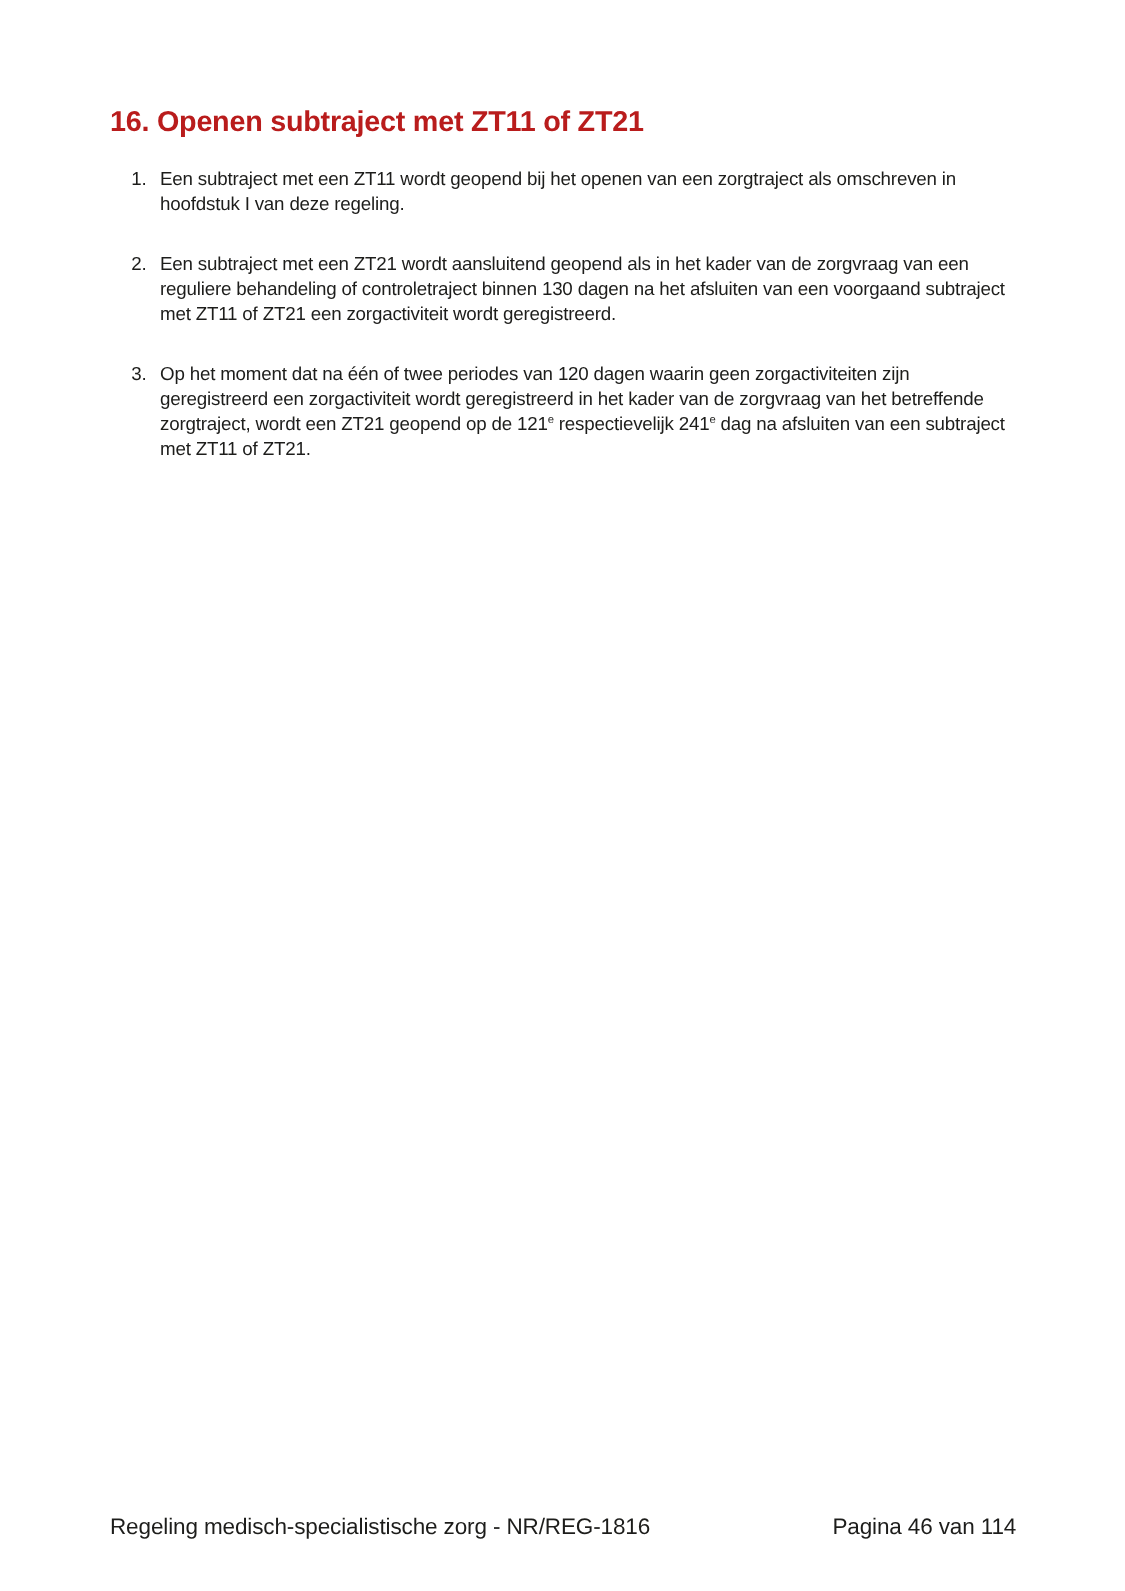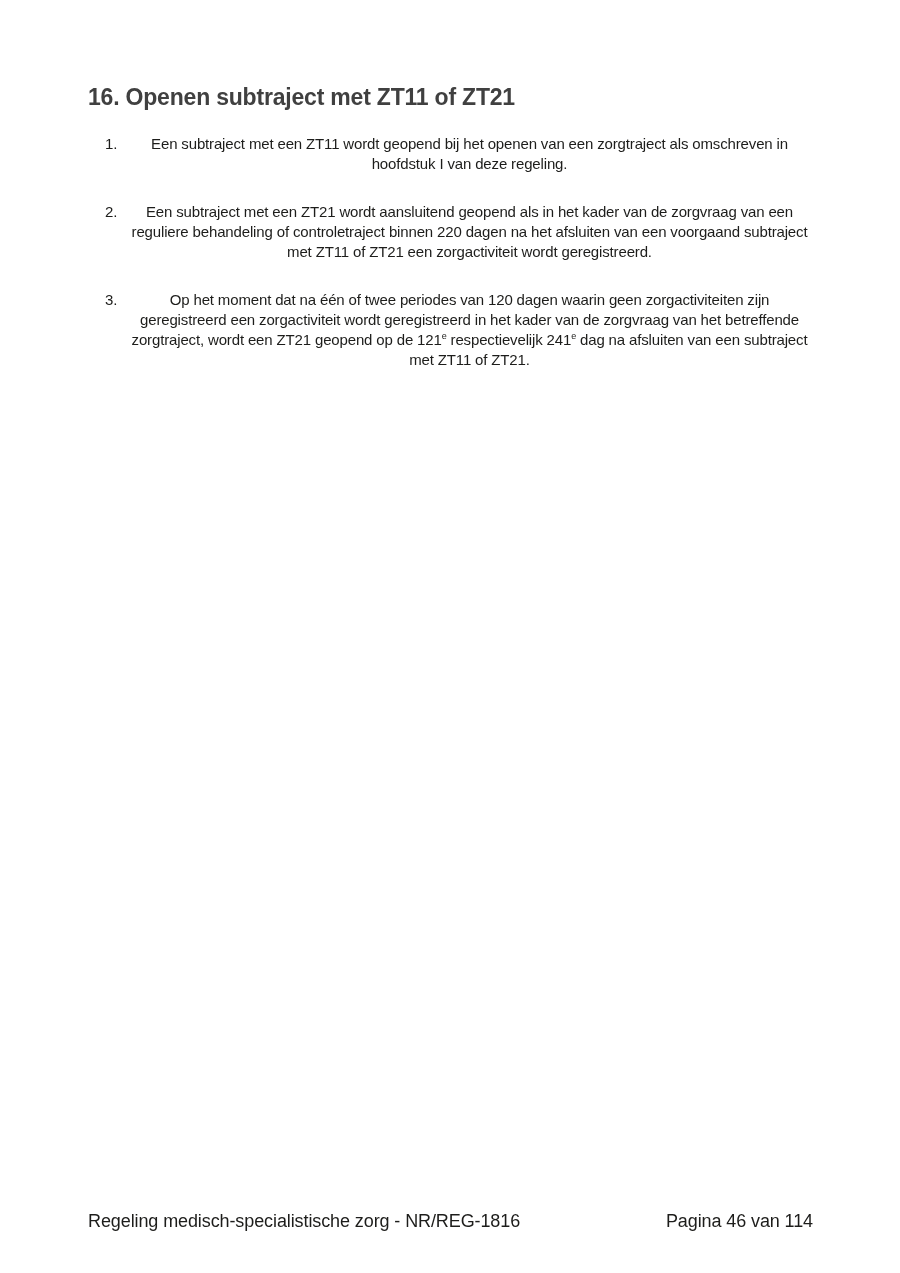--- a/index.html
+++ b/index.html
@@ -17,21 +17,21 @@
     background: #ffffff;
     overflow: hidden;
   }
   .heading {
     position: absolute;
     left: 88px;
     top: 84px;
     font-size: 23px;
     font-weight: bold;
     letter-spacing: -0.2px;
-    color: #404040;
+    color: #b91c1c;
   }
   .list {
     position: absolute;
     left: 105px;
     top: 134px;
     width: 706px;
     list-style: none;
   }
   .list-item {
     display: flex;
@@ -40,21 +40,20 @@
     font-size: 15px;
     line-height: 20px;
     letter-spacing: -0.15px;
   }
   .list-item .num {
     width: 23px;
     flex-shrink: 0;
   }
   .list-item .txt {
     width: 683px;
-    text-align: center;
   }
   sup {
     vertical-align: super;
     font-size: 9px;
     line-height: 0;
   }
   .footer {
     position: absolute;
     left: 88px;
     right: 87px;
@@ -75,21 +74,21 @@
 
   <ol class="list">
 
     <li class="list-item">
       <span class="num">1.</span>
       <span class="txt">Een subtraject met een ZT11 wordt geopend bij het openen van een zorgtraject als omschreven in hoofdstuk I van deze regeling.</span>
     </li>
 
     <li class="list-item">
       <span class="num">2.</span>
-      <span class="txt">Een subtraject met een ZT21 wordt aansluitend geopend als in het kader van de zorgvraag van een reguliere behandeling of controletraject binnen 220 dagen na het afsluiten van een voorgaand subtraject met ZT11 of ZT21 een zorgactiviteit wordt geregistreerd.</span>
+      <span class="txt">Een subtraject met een ZT21 wordt aansluitend geopend als in het kader van de zorgvraag van een reguliere behandeling of controletraject binnen 130 dagen na het afsluiten van een voorgaand subtraject met ZT11 of ZT21 een zorgactiviteit wordt geregistreerd.</span>
     </li>
 
     <li class="list-item">
       <span class="num">3.</span>
       <span class="txt"><span>Op het moment dat na één of twee periodes van 120 dagen waarin geen zorgactiviteiten zijn geregistreerd een zorgactiviteit wordt geregistreerd in het kader van de zorgvraag van het betreffende zorgtraject, wordt een ZT21 geopend op de 121</span><sup>e</sup><span> respectievelijk 241</span><sup>e</sup><span> dag na afsluiten van een subtraject met ZT11 of ZT21.</span></span>
     </li>
 
   </ol>
 
   <div class="footer">

